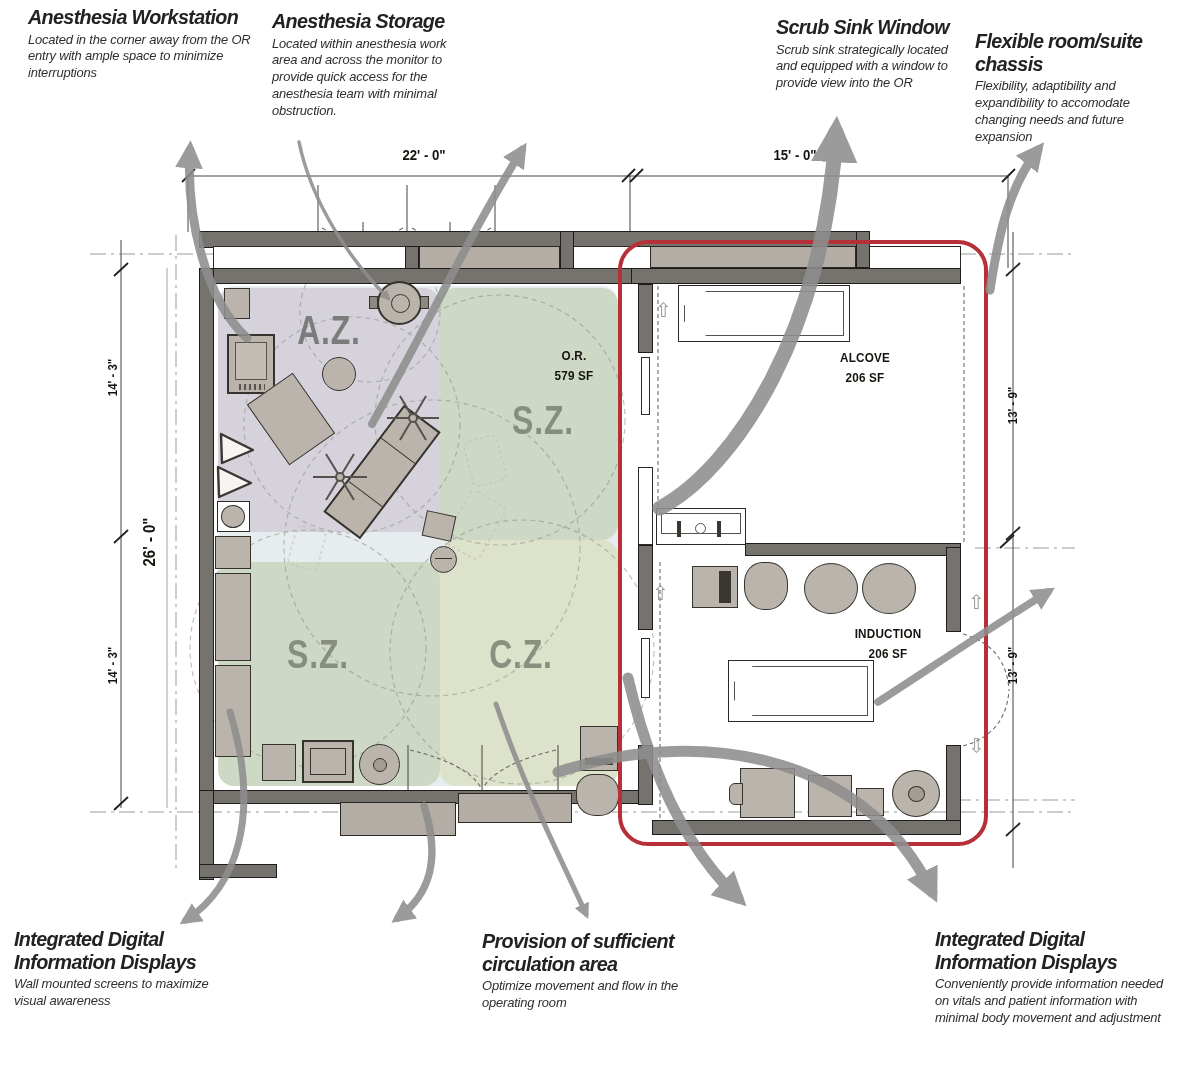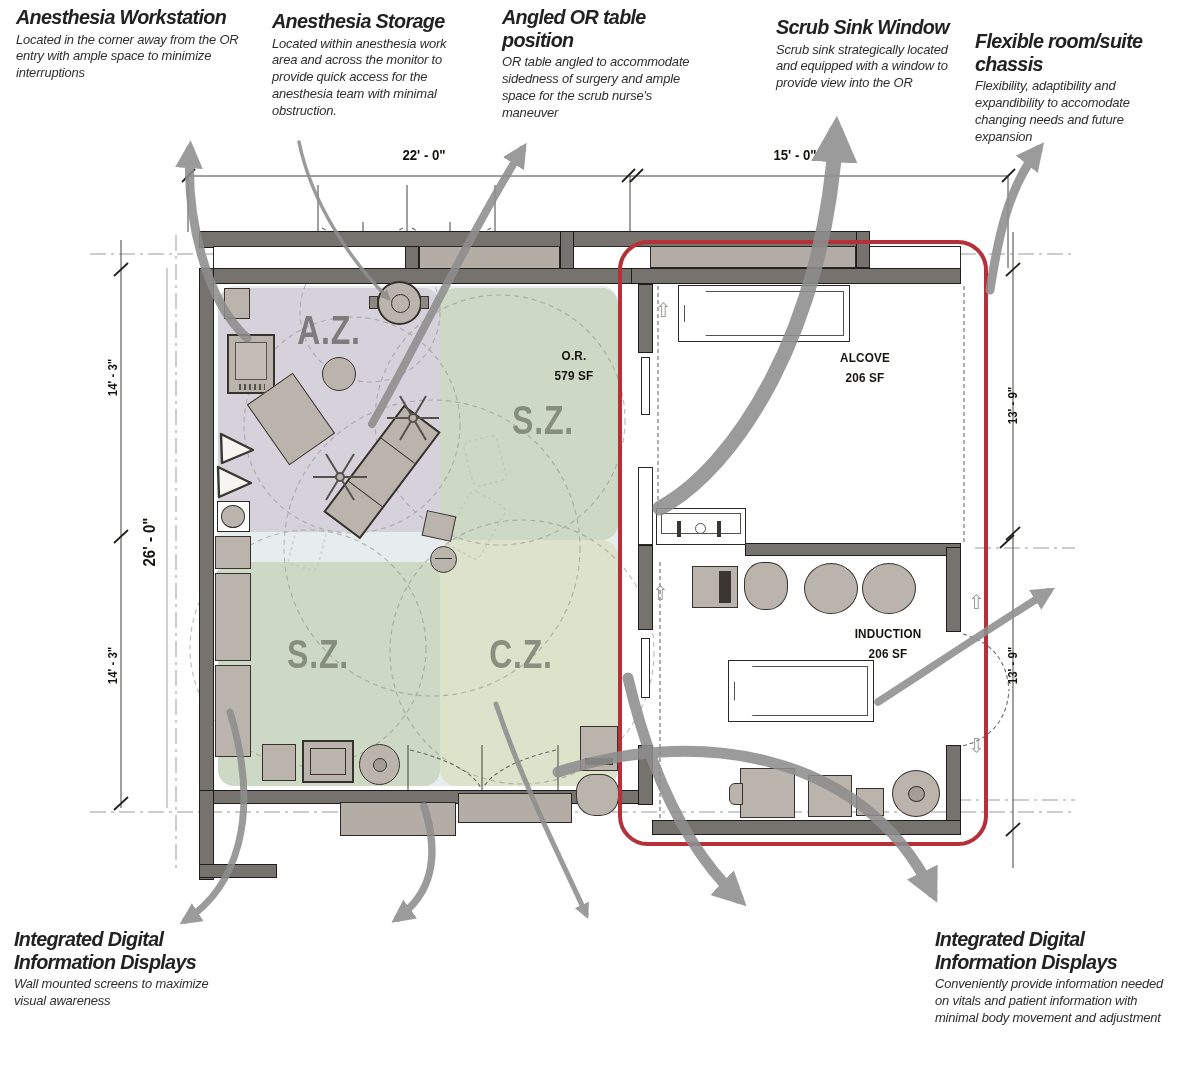--- a/index.html
+++ b/index.html
@@ -274,42 +274,42 @@
       <path d="M 990 290 C 998 238 1008 188 1038 150" stroke-width="9" marker-end="url(#ah)"></path>
       <path d="M 878 702 C 935 665 990 628 1048 592" stroke-width="7.5" marker-end="url(#ah)"></path>
       <path d="M 230 712 C 262 818 235 888 186 920" stroke-width="7" marker-end="url(#ah)"></path>
       <path d="M 424 806 C 442 862 428 896 398 918" stroke-width="7.5" marker-end="url(#ah)"></path>
       <path d="M 496 704 C 526 792 560 856 586 914" stroke-width="5" marker-end="url(#ah)"></path>
       <path d="M 628 678 C 652 780 690 852 738 898" stroke-width="11" marker-end="url(#ah)"></path>
       <path d="M 558 772 C 690 728 862 748 932 892" stroke-width="11" marker-end="url(#ah)"></path>
     </g>
   </svg>
 
-  <div class="ann" style="left:16px;top:6px;width:235px;">
+  <div class="ann" style="left:28px;top:6px;width:235px;">
     <div class="t">Anesthesia Workstation</div>
     <div class="d">Located in the corner away from the OR entry with ample space to minimize interruptions</div>
   </div>
   <div class="ann" style="left:272px;top:10px;width:205px;">
     <div class="t">Anesthesia Storage</div>
     <div class="d">Located within anesthesia work area and across the monitor to provide quick access for the anesthesia team with minimal obstruction.</div>
   </div>
-  <div class="ann" style="left:502px;top:6px;width:200px;">
-    <div class="t">Angled OR table position</div>
-    <div class="d">OR table angled to accommodate sidedness of surgery and ample space for the scrub nurse's maneuver</div>
-  </div>
   <div class="ann" style="left:776px;top:16px;width:190px;">
     <div class="t">Scrub Sink Window</div>
     <div class="d">Scrub sink strategically located and equipped with a window to provide view into the OR</div>
   </div>
   <div class="ann" style="left:975px;top:30px;width:205px;">
     <div class="t">Flexible room/suite chassis</div>
     <div class="d">Flexibility, adaptibility and expandibility to accomodate changing needs and future expansion</div>
   </div>
   <div class="ann" style="left:14px;top:928px;width:210px;">
     <div class="t">Integrated Digital Information Displays</div>
     <div class="d">Wall mounted screens to maximize visual awareness</div>
   </div>
+  <div class="ann" style="left:482px;top:930px;width:215px;">
+    <div class="t">Provision of sufficient circulation area</div>
+    <div class="d">Optimize movement and flow in the operating room</div>
+  </div>
   <div class="ann" style="left:935px;top:928px;width:248px;">
     <div class="t">Integrated Digital Information Displays</div>
     <div class="d">Conveniently provide information needed on vitals and patient information with minimal body movement and adjustment</div>
   </div>
 
 </div>
 
 </body></html>

